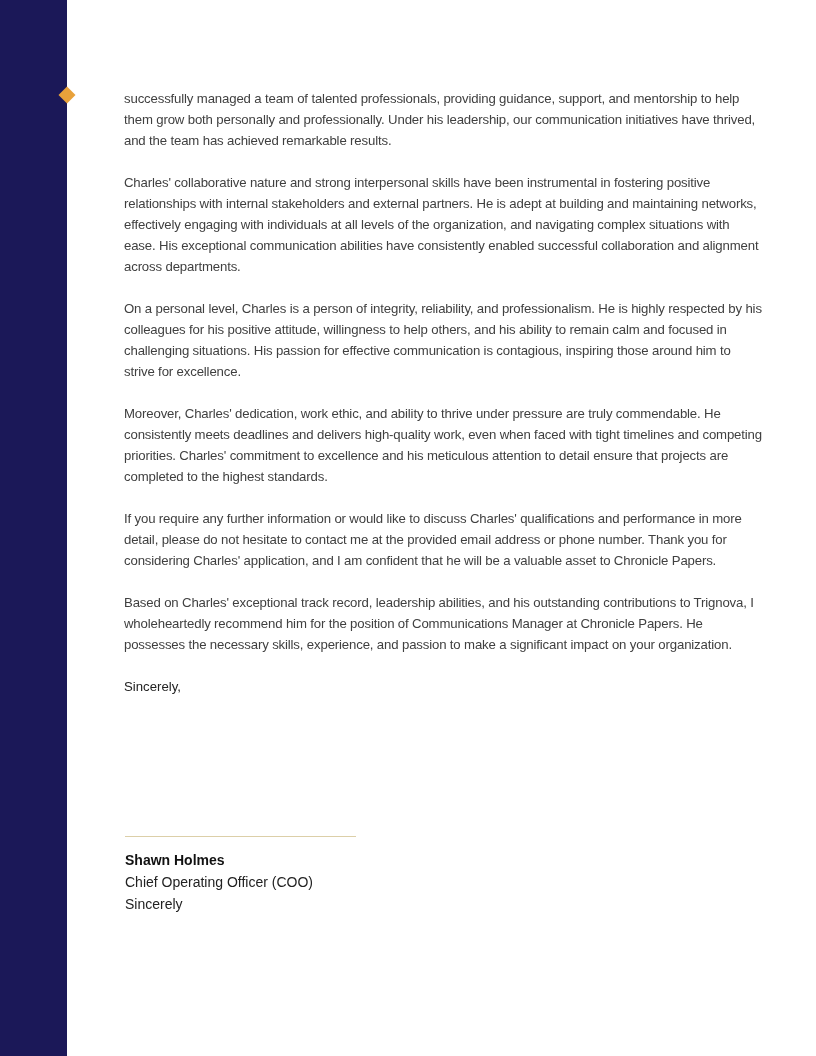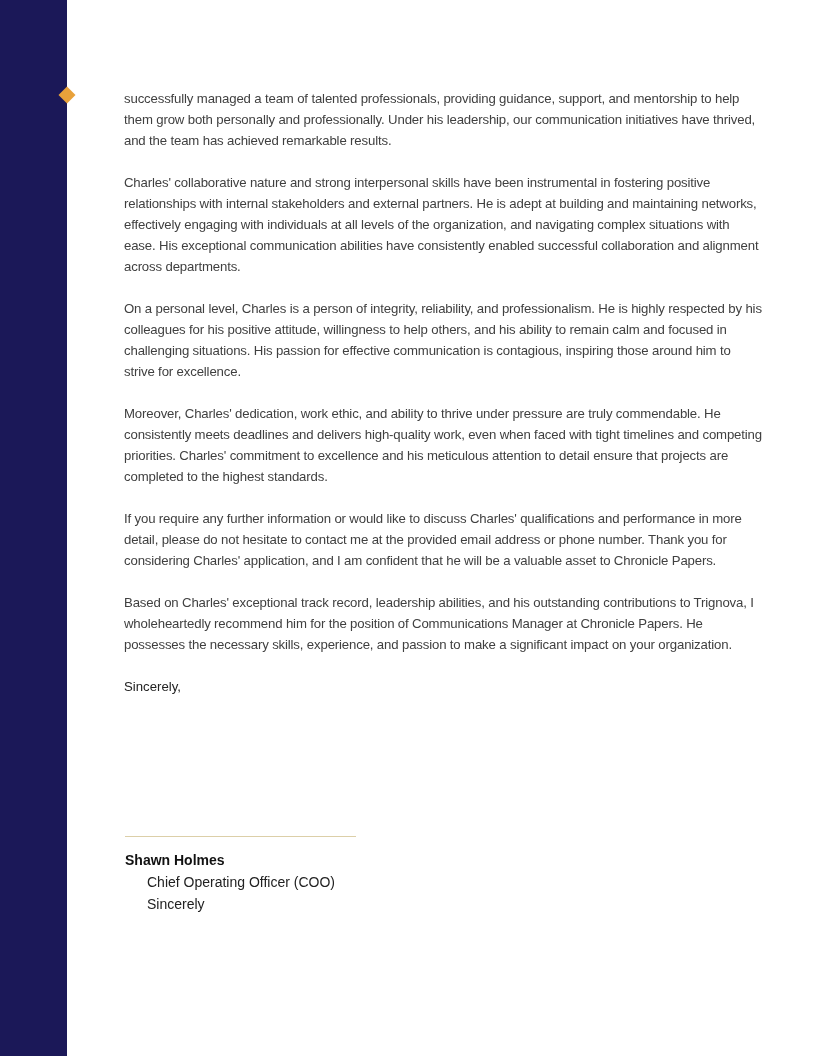--- a/index.html
+++ b/index.html
@@ -66,21 +66,20 @@
     .sig-name {
       font-size: 14px;
       font-weight: bold;
       line-height: 22px;
       color: #111111;
     }
     .sig-title, .sig-company {
       font-size: 14px;
       line-height: 22px;
       color: #222222;
-      margin-left: 22px;
     }
   </style>
 </head>
 <body>
 
 <div class="sidebar"></div>
 <div class="diamond"></div>
 
 <div class="content">
   <p class="para">successfully managed a team of talented professionals, providing guidance, support, and mentorship to help them grow both personally and professionally. Under his leadership, our communication initiatives have thrived, and the team has achieved remarkable results.</p>

